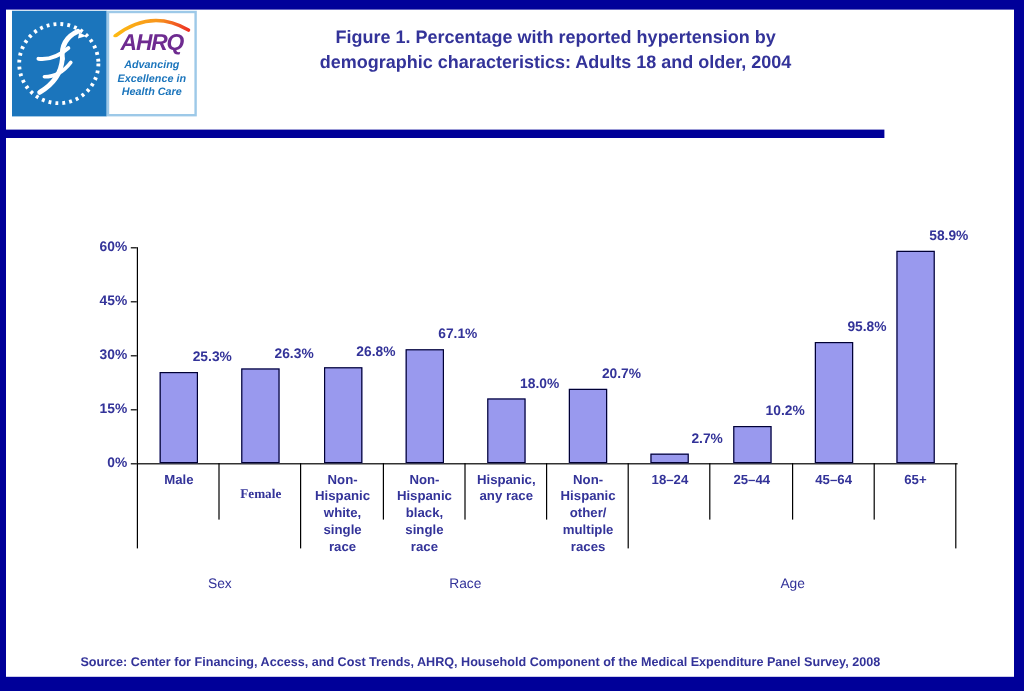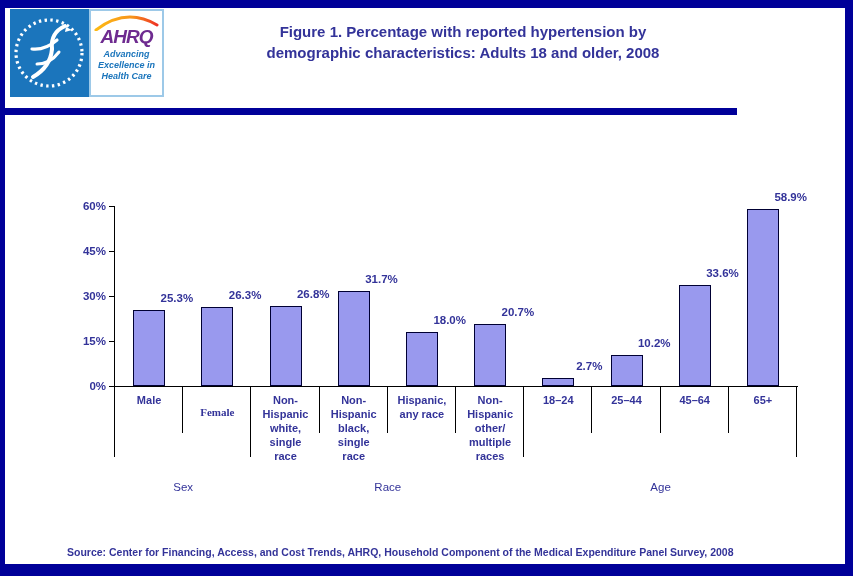--- a/index.html
+++ b/index.html
@@ -62,21 +62,21 @@
         </defs>
         <path d="M3 17 Q33 -6 64 12" fill="none" stroke="url(#arcg)" stroke-width="3" stroke-linecap="round"></path>
       </svg>
       <div class="ahrq-word">AHRQ</div>
       <div class="ahrq-tagline">Advancing
 Excellence in
 Health Care</div>
     </div>
   </div>
   <div class="title">Figure 1. Percentage with reported hypertension by
-demographic characteristics: Adults 18 and older, 2008</div>
+demographic characteristics: Adults 18 and older, 2004</div>
   <div class="header-rule"></div>
 
   <div id="chart">
       <div class="axis" style="left: 114px; top: 206px; width: 1px; height: 180px;"></div>
       <div class="axis" style="left: 114px; top: 386px; width: 684px; height: 1px;"></div>
       <div class="axis" style="left: 109px; top: 386px; width: 5px; height: 1px;"></div>
       <div class="ytick-label" style="left: 66px; top: 379px;">0%</div>
       <div class="axis" style="left: 109px; top: 341px; width: 5px; height: 1px;"></div>
       <div class="ytick-label" style="left: 66px; top: 334px; text-align: right;">15%</div>
       <div class="axis" style="left: 109px; top: 296px; width: 5px; height: 1px;"></div>
@@ -85,31 +85,31 @@
       <div class="ytick-label" style="left: 66px; top: 244px;">45%</div>
       <div class="axis" style="left: 109px; top: 206px; width: 5px; height: 1px;"></div>
       <div class="ytick-label" style="left: 66px; top: 199px;">60%</div>
       <div class="bar" style="left: 133.1px; top: 310px; width: 32px; height: 76px; background: rgb(153, 153, 238); border-color: rgb(0, 0, 51);"></div>
       <div class="val-label" style="left: 105px; top: 291px; width: 88.2px;">25.3%</div>
       <div class="bar" style="left: 201.3px; top: 307px; width: 32px; height: 79px; background: rgb(153, 153, 238); border-color: rgb(0, 0, 51);"></div>
       <div class="val-label" style="left: 173.2px; top: 288px; width: 88.2px;">26.3%</div>
       <div class="bar" style="left: 269.5px; top: 306px; width: 32px; height: 80px; background: rgb(153, 153, 238); border-color: rgb(0, 0, 51);"></div>
       <div class="val-label" style="left: 241.4px; top: 287px; width: 88.2px;">26.8%</div>
       <div class="bar" style="left: 337.7px; top: 291px; width: 32px; height: 95px; background: rgb(153, 153, 238); border-color: rgb(0, 0, 51);"></div>
-      <div class="val-label" style="left: 309.6px; top: 272px; width: 88.2px;">31.7%</div>
+      <div class="val-label" style="left: 309.6px; top: 272px; width: 88.2px;">67.1%</div>
       <div class="bar" style="left: 405.9px; top: 332px; width: 32px; height: 54px; background: rgb(153, 153, 238); border-color: rgb(0, 0, 51);"></div>
       <div class="val-label" style="left: 377.8px; top: 313px; width: 88.2px;">18.0%</div>
       <div class="bar" style="left: 474.1px; top: 324px; width: 32px; height: 62px; background: rgb(153, 153, 238); border-color: rgb(0, 0, 51);"></div>
       <div class="val-label" style="left: 446px; top: 305px; width: 88.2px;">20.7%</div>
       <div class="bar" style="left: 542.3px; top: 378px; width: 32px; height: 8px; background: rgb(153, 153, 238); border-color: rgb(0, 0, 51);"></div>
       <div class="val-label" style="left: 514.2px; top: 359px; width: 88.2px;">2.7%</div>
       <div class="bar" style="left: 610.5px; top: 355px; width: 32px; height: 31px; background: rgb(153, 153, 238); border-color: rgb(0, 0, 51);"></div>
       <div class="val-label" style="left: 582.4px; top: 336px; width: 88.2px;">10.2%</div>
       <div class="bar" style="left: 678.7px; top: 285px; width: 32px; height: 101px; background: rgb(153, 153, 238); border-color: rgb(0, 0, 51);"></div>
-      <div class="val-label" style="left: 650.6px; top: 266px; width: 88.2px;">33.6%</div>
+      <div class="val-label" style="left: 650.6px; top: 266px; width: 88.2px;">95.8%</div>
       <div class="bar" style="left: 746.9px; top: 209px; width: 32px; height: 177px; background: rgb(153, 153, 238); border-color: rgb(0, 0, 51);"></div>
       <div class="val-label" style="left: 718.8px; top: 190px; width: 88.2px;">58.9%</div>
       <div class="sep" style="left: 114px; top: 386px; height: 71px;"></div>
       <div class="sep" style="left: 182px; top: 386px; height: 47px;"></div>
       <div class="sep" style="left: 250px; top: 386px; height: 71px;"></div>
       <div class="sep" style="left: 319px; top: 386px; height: 47px;"></div>
       <div class="sep" style="left: 387px; top: 386px; height: 47px;"></div>
       <div class="sep" style="left: 455px; top: 386px; height: 47px;"></div>
       <div class="sep" style="left: 523px; top: 386px; height: 71px;"></div>
       <div class="sep" style="left: 591px; top: 386px; height: 47px;"></div>

